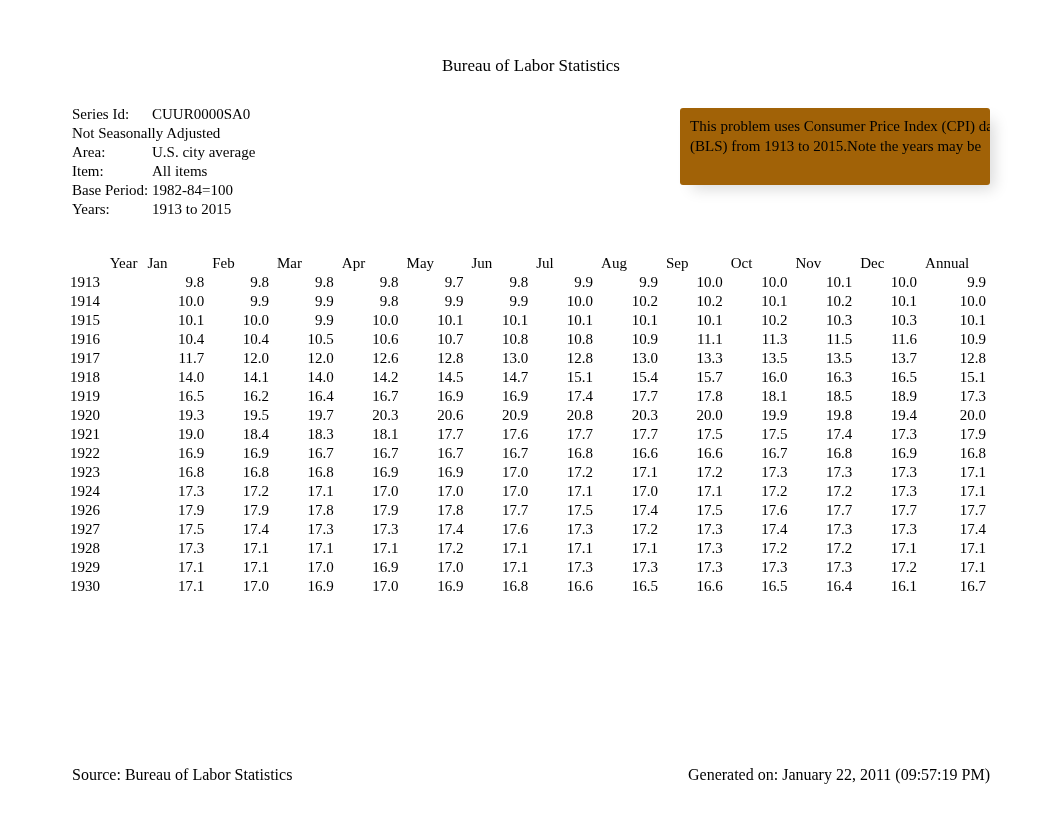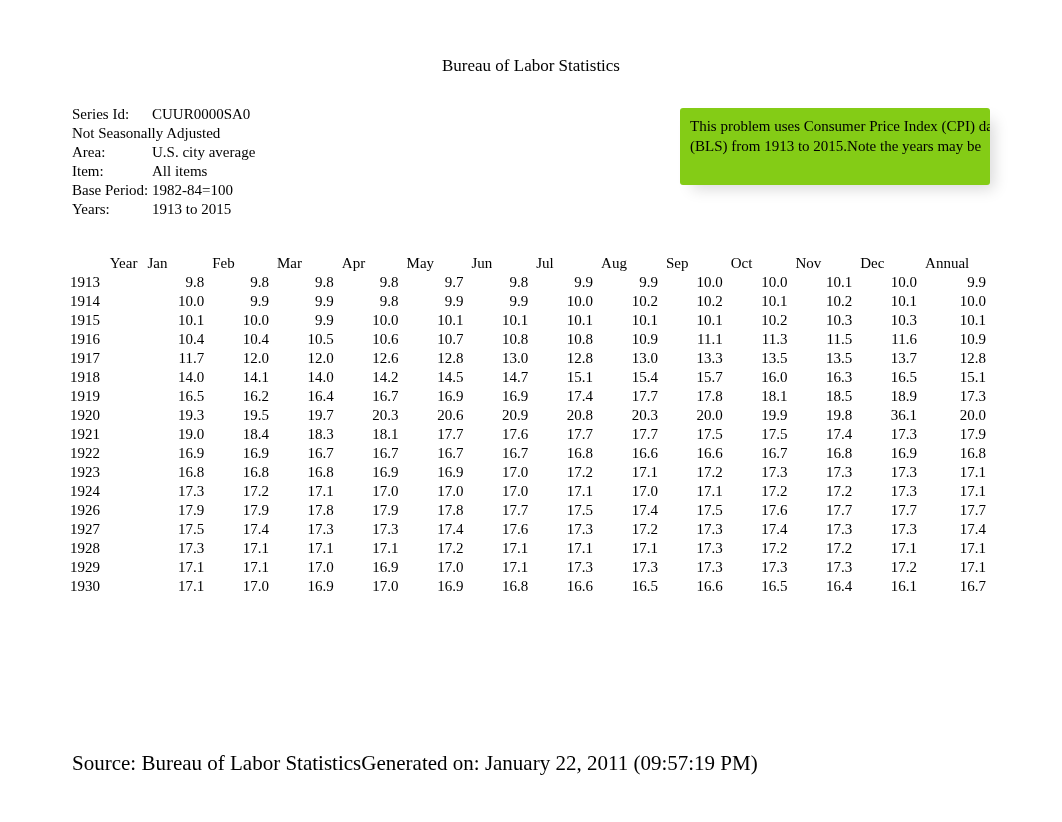--- a/index.html
+++ b/index.html
@@ -42,21 +42,21 @@
     font-size: 15px;
     display: flex;
     margin-bottom: 2px;
   }
   .meta-label {
     width: 80px;
     flex-shrink: 0;
   }
   .meta-value {}
   .note-box {
-    background: #84cc16;
+    background: #a16207;
     border-radius: 3px;
     padding: 8px 10px 28px 10px;
     width: 290px;
     font-size: 15px;
     line-height: 1.35;
     margin-top: 2px;
     box-shadow: 8px 8px 14px -4px rgba(0,0,0,0.15);
     overflow: hidden;
     white-space: nowrap;
   }
@@ -78,25 +78,26 @@
   }
   th {
     text-align: left;
   }
   .col-year-h { width: 66px; text-align: right; padding-right: 6px;}
   .col-year { text-align: left; width: 66px; padding-left: 0;}
   .col-month { width: 59px; }
   .col-annual { width: 62px; }
   .footer {
     position: absolute;
-    bottom: 46px;
+    bottom: 38px;
     left: 72px;
     right: 72px;
     display: flex;
-    font-size: 21px;
+    justify-content: space-between;
+    font-size: 16px;
   }
 </style>
 </head>
 <body>
 
 <div class="page">
   <div class="title">Bureau of Labor Statistics</div>
 
   <div class="top-row">
     <div class="meta-block">
@@ -271,21 +272,21 @@
             <td class="col-month">19.5</td>
             <td class="col-month">19.7</td>
             <td class="col-month">20.3</td>
             <td class="col-month">20.6</td>
             <td class="col-month">20.9</td>
             <td class="col-month">20.8</td>
             <td class="col-month">20.3</td>
             <td class="col-month">20.0</td>
             <td class="col-month">19.9</td>
             <td class="col-month">19.8</td>
-            <td class="col-month">36.1</td>
+            <td class="col-month">19.4</td>
             <td class="col-annual">20.0</td>
           </tr>
           <tr>
             <td class="col-year">1921</td>
             <td class="col-month">19.0</td>
             <td class="col-month">18.4</td>
             <td class="col-month">18.3</td>
             <td class="col-month">18.1</td>
             <td class="col-month">17.7</td>
             <td class="col-month">17.6</td>

